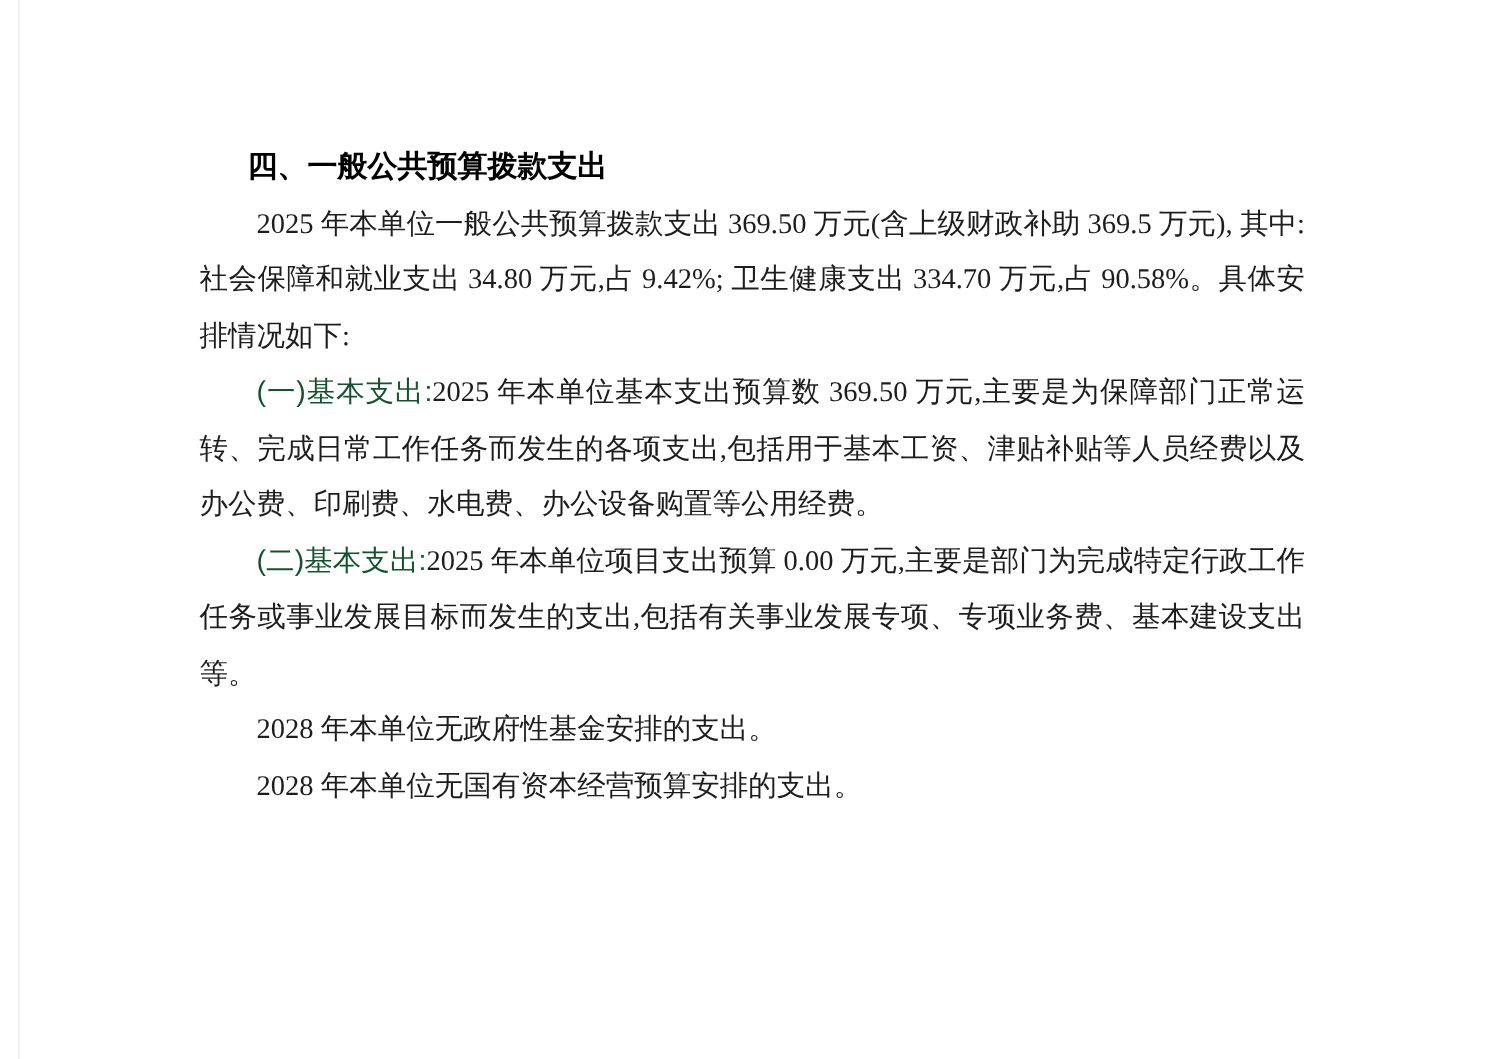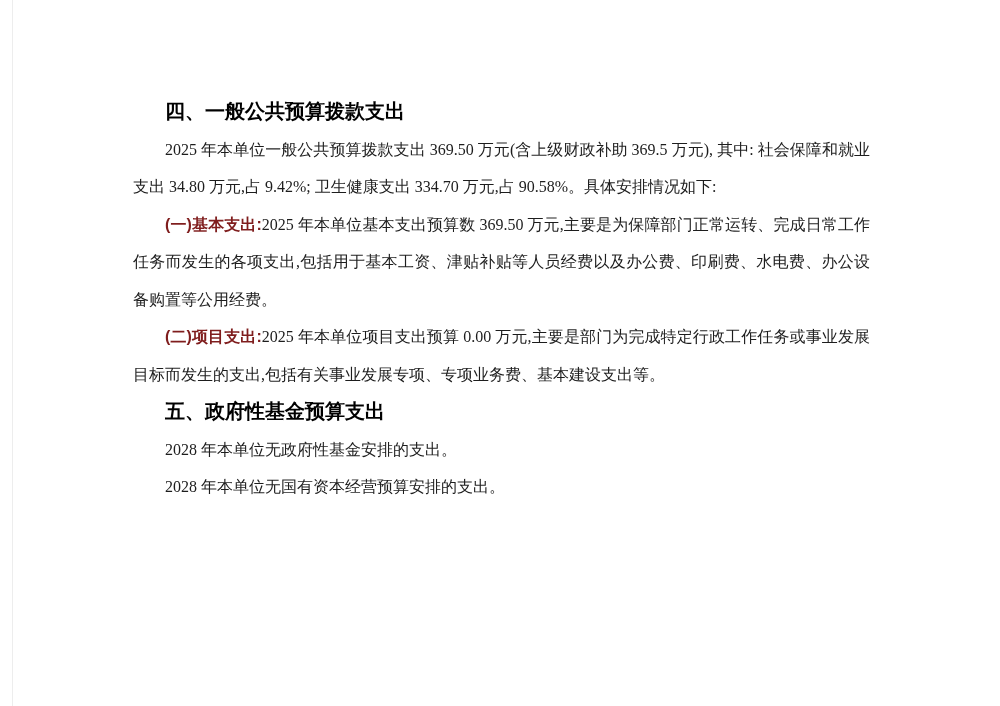--- a/index.html
+++ b/index.html
@@ -15,59 +15,58 @@
     background: #ffffff;
     box-sizing: border-box;
     padding: 93px 118px 0 120px;
     border-left: 1px solid #ededed;
     overflow: hidden;
     font-family: "Liberation Serif", "DejaVu Serif", serif;
     color: #1d1d1d;
   }
   .para {
     margin: 0;
-    font-size: 16px;
+    font-size: 19px;
     line-height: 37.5px;
     text-align: justify;
     text-justify: inter-ideograph;
     color: #1d1d1d;
     font-family: "Liberation Serif", "DejaVu Serif", serif;
   }
   .para.indent {
     text-indent: 2em;
   }
   .heading {
     margin: 0;
     padding-left: 32px;
     font-size: 20px;
     line-height: 37.5px;
     font-weight: 700;
     color: #000000;
     text-align: left;
     font-family: "Liberation Sans", "DejaVu Sans", sans-serif;
   }
   .lead {
-    font-weight: 700;
-    color: #7f1d1d;
+    font-weight: 400;
+    color: #14532d;
     font-family: "Liberation Sans", "DejaVu Sans", sans-serif;
   }
 </style>
 </head>
 <body>
 
 <div class="page">
 
   <h2 class="heading">四、一般公共预算拨款支出</h2>
 
   <p class="para indent">2025 年本单位一般公共预算拨款支出 369.50 万元(含上级财政补助 369.5 万元), 其中: 社会保障和就业支出 34.80 万元,占 9.42%; 卫生健康支出 334.70 万元,占 90.58%。具体安排情况如下:</p>
 
   <p class="para indent"><span class="lead">(一)基本支出:</span><span>2025 年本单位基本支出预算数 369.50 万元,主要是为保障部门正常运转、完成日常工作任务而发生的各项支出,包括用于基本工资、津贴补贴等人员经费以及办公费、印刷费、水电费、办公设备购置等公用经费。</span></p>
 
-  <p class="para indent"><span class="lead">(二)项目支出:</span><span>2025 年本单位项目支出预算 0.00 万元,主要是部门为完成特定行政工作任务或事业发展目标而发生的支出,包括有关事业发展专项、专项业务费、基本建设支出等。</span></p>
+  <p class="para indent"><span class="lead">(二)基本支出:</span><span>2025 年本单位项目支出预算 0.00 万元,主要是部门为完成特定行政工作任务或事业发展目标而发生的支出,包括有关事业发展专项、专项业务费、基本建设支出等。</span></p>
 
-  <h2 class="heading">五、政府性基金预算支出</h2>
 
   <p class="para indent">2028 年本单位无政府性基金安排的支出。</p>
 
 
   <p class="para indent">2028 年本单位无国有资本经营预算安排的支出。</p>
 
 </div>
 
 </body></html>

